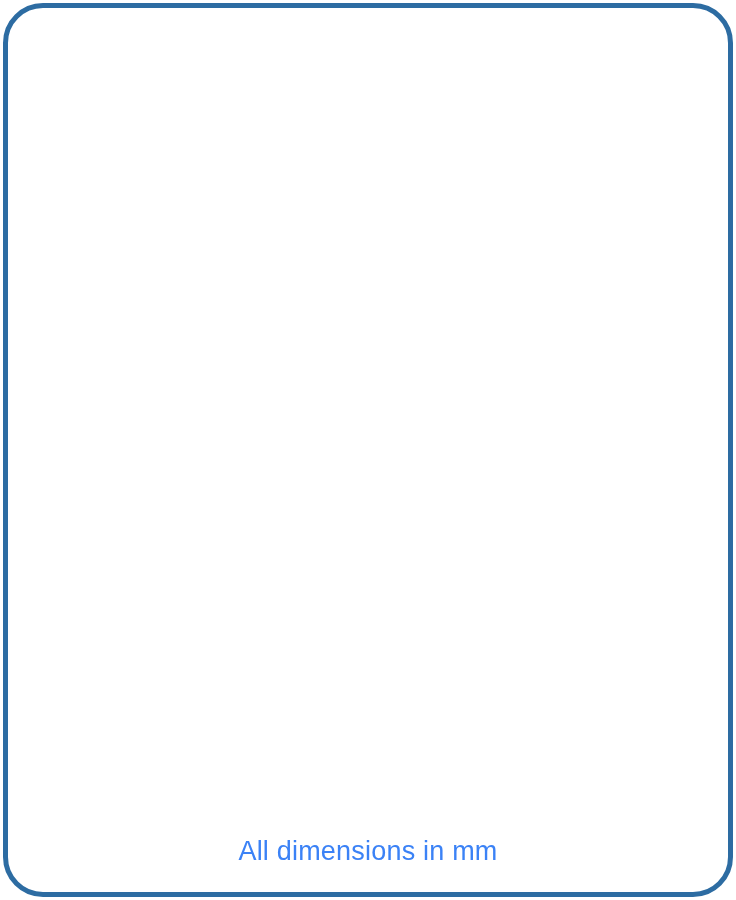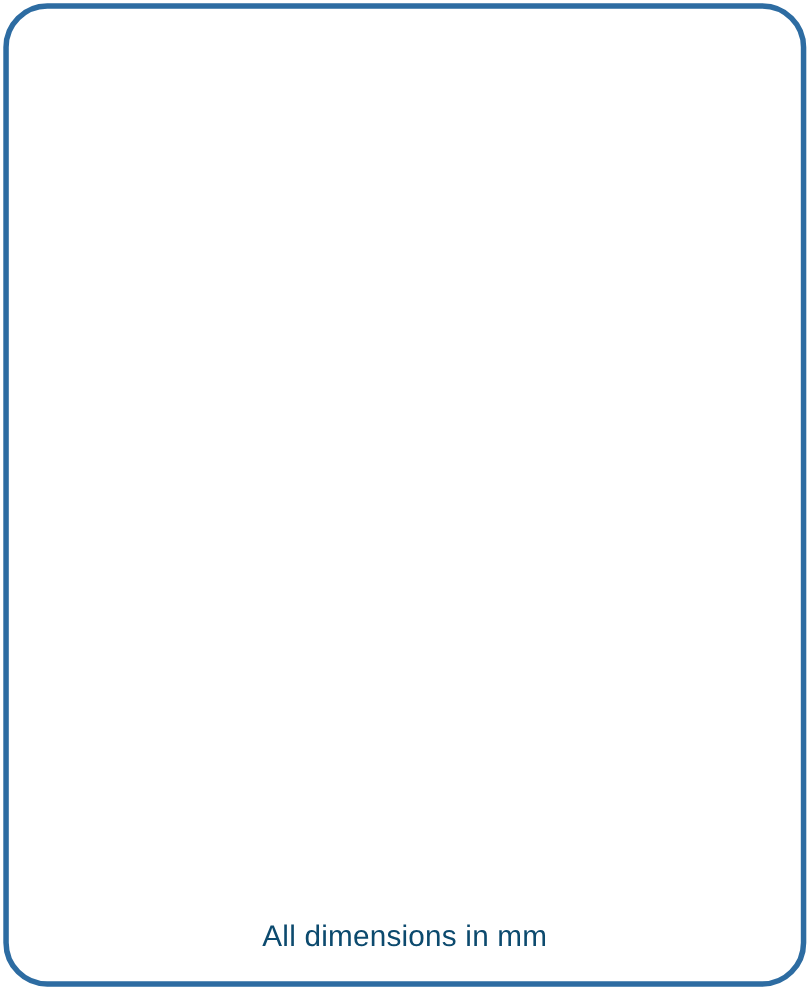--- a/index.html
+++ b/index.html
@@ -6,21 +6,21 @@
   body{width:736px;height:900px;overflow:hidden;font-family:"Liberation Sans",sans-serif;}
   #page{position:relative;width:736px;height:900px;background:#ffffff;box-sizing:border-box;}
   #frame{
     position:absolute;left:3px;top:3px;width:730px;height:894px;
     box-sizing:border-box;border:5px solid #2d6ca2;border-radius:40px;background:#ffffff;
   }
   #canvaswrap{position:absolute;left:0;top:0;width:736px;height:900px;}
   svg.dwg{display:block;}
   #caption{
     position:absolute;left:0;right:0;top:836px;text-align:center;
-    font-size:27px;color:#0c4a6e;letter-spacing:.2px;font-family:"Liberation Sans",sans-serif;
+    font-size:27px;color:#3b82f6;letter-spacing:.2px;font-family:"Liberation Sans",sans-serif;
   }
   .dimtext{font-family:"Liberation Sans",sans-serif;font-size:25px;font-weight:bold;fill:#000;}
 </style>
 </head>
 <body>
 
 <div id="page">
 
   <div id="canvaswrap">
   <svg class="dwg" width="736" height="900" viewBox="0 0 736 900" xmlns="http://www.w3.org/2000/svg">

